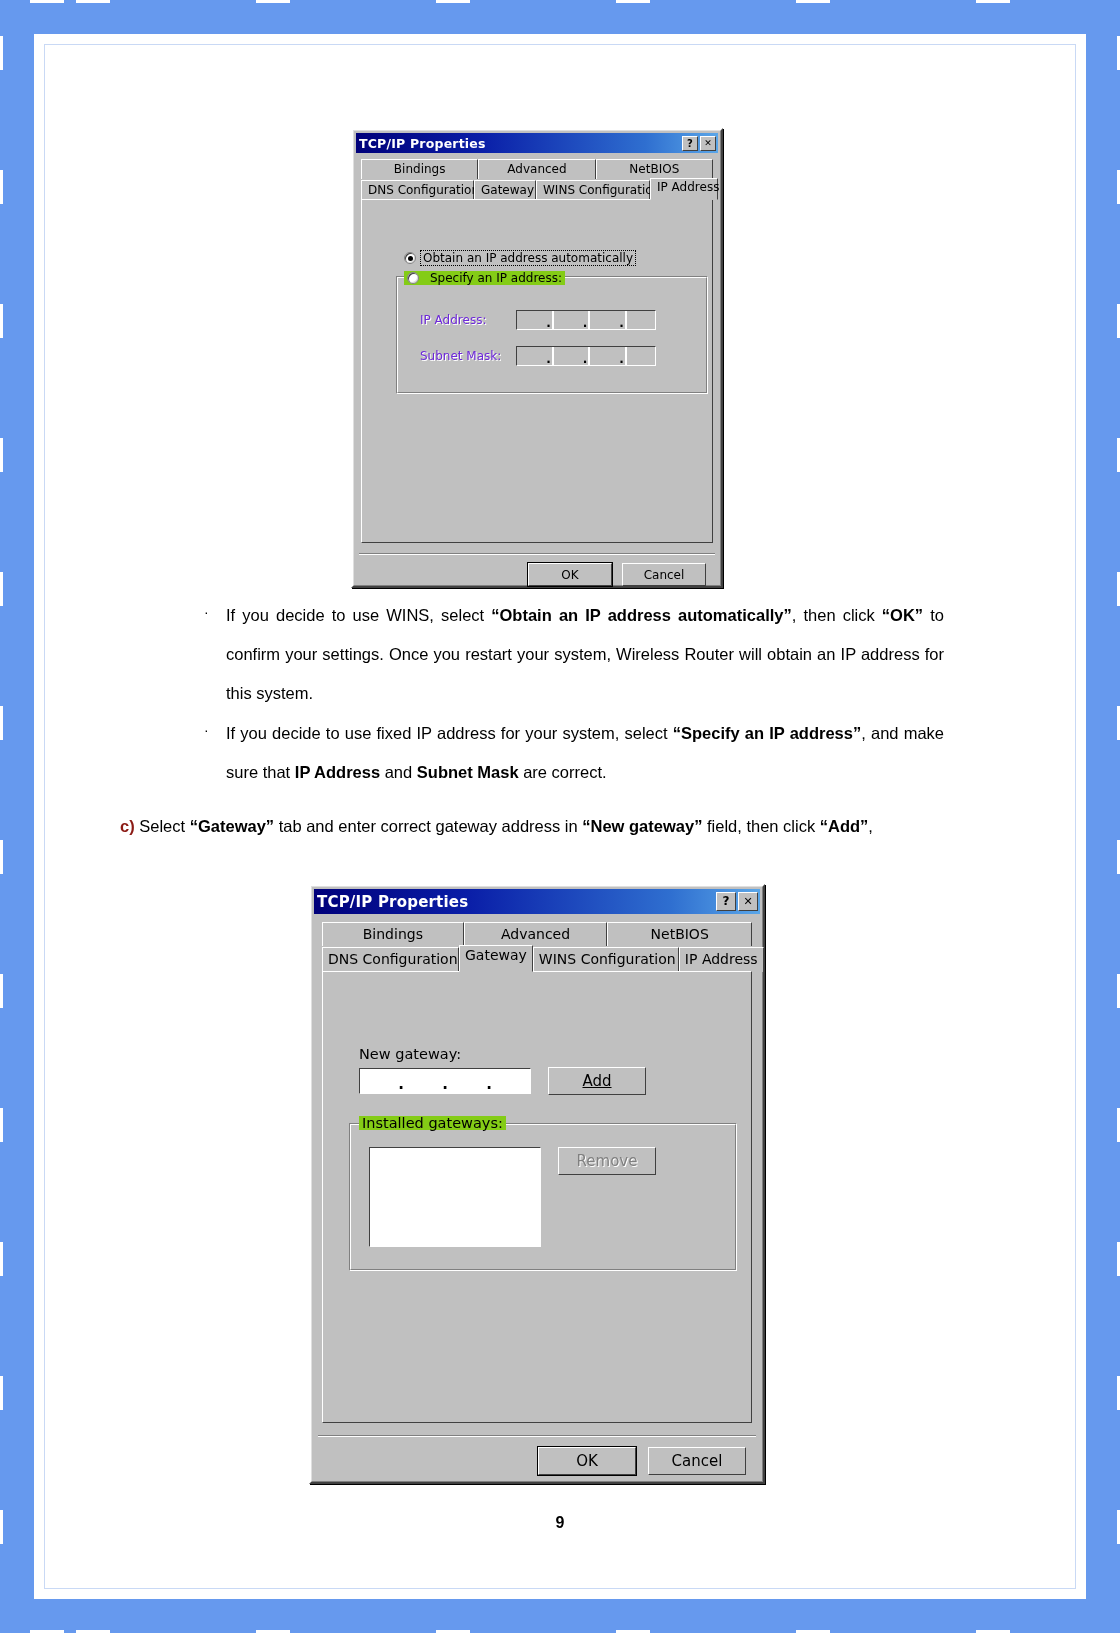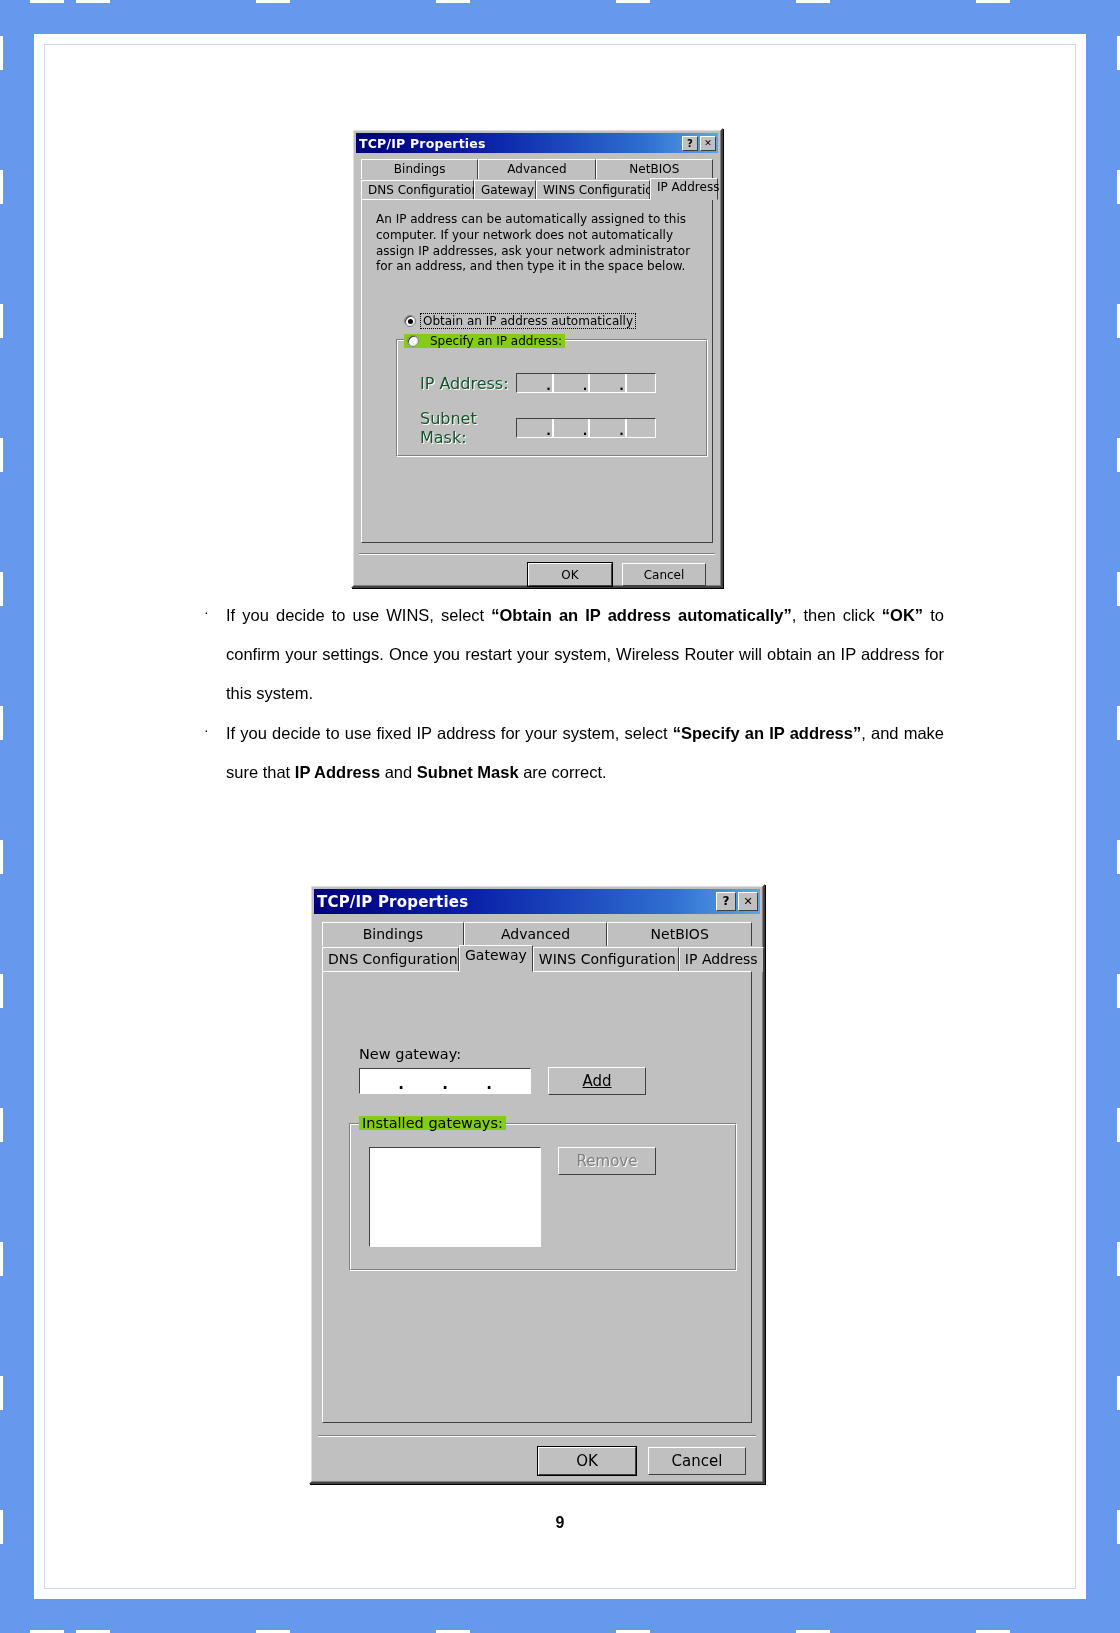--- a/index.html
+++ b/index.html
@@ -154,21 +154,21 @@
   .groupbox > .gb-inner {
     border-top:1px solid #ffffff; border-left:1px solid #ffffff;
     border-right:1px solid #808080; border-bottom:1px solid #808080;
     height:100%; position:relative;
   }
   .gb-legend {
     position:absolute; top:-8px; left:8px;
     background:#84cc16; padding:0 3px; font-size:12px; line-height:14px;
   }
 
-  .field-label { font-size:16px; color:#14532d; text-shadow:1px 1px 0 #ffffff; }
+  .field-label { font-size:12px; color:#6d28d9; text-shadow:1px 1px 0 #ffffff; }
   .field-label.enabled { color:#000; text-shadow:none; }
 
   .ipbox {
     background:#c0c0c0;
     border-top:1px solid #404040; border-left:1px solid #404040;
     border-right:1px solid #ffffff; border-bottom:1px solid #ffffff;
     display:flex; align-items:center;
   }
   .ipbox.white { background:#ffffff; }
   .ipseg { flex:1; height:100%; }
@@ -270,21 +270,20 @@
           <div class="tab" style="width:118px;border-right:1px solid #404040;">NetBIOS</div>
         </div>
         <div class="tabrow" style="margin-top:1px;">
           <div class="tab" style="width:113px;">DNS Configuration</div>
           <div class="tab" style="width:62px;">Gateway</div>
           <div class="tab" style="width:114px;">WINS Configuration</div>
           <div class="tab sel" style="width:68px;padding-top:1px;padding-bottom:4px;margin-top:-2px;background:#c0c0c0;">IP Address</div>
         </div>
 
         <div class="tab-body" style="height:344px; margin-top:-1px; padding:12px 12px 0 14px;">
-          <div class="desc" style="width:330px;">An IP address can be automatically assigned to this computer. If your network does not automatically assign IP addresses, ask your network administrator for an address, and then type it in the space below.</div>
 
           <div style="height:38px;"></div>
 
           <div class="radio-row" style="margin-left:28px;">
             <span class="radio on"></span>
             <span class="radio-label focus">Obtain an IP address automatically</span>
           </div>
 
           <div style="height:8px;"></div>
 
@@ -348,20 +347,23 @@
       </div>
     </div>
     <div class="bullet-row">
       <div class="bullet-dot">·</div>
       <div class="bullet-text">
         <span>If you decide to use fixed IP address for your system, select </span><span class="b">“Specify an IP address”</span><span>, and make sure that </span><span class="b">IP Address</span><span> and </span><span class="b">Subnet Mask</span><span> are correct.</span>
       </div>
     </div>
   </div>
 
+  <div class="para" style="left:76px; top:770px; width:880px;">
+    <span class="redletter">c)</span><span> Select </span><span class="b">“Gateway”</span><span> tab and enter correct gateway address in </span><span class="b">“New gateway”</span><span> field, then click </span><span class="b">“Add”</span><span>,</span>
+  </div>
 
   <div class="win-dialog" style="left:265px; top:840px; width:456px; height:600px;">
     <div class="inner-bevel">
 
       <div class="titlebar" style="height:25px;">
         <span class="title" style="font-size:15px;">TCP/IP Properties</span>
         <span class="tb-btn" style="width:20px;height:19px;line-height:17px;font-size:12px;">?</span>
         <span class="tb-btn" style="width:20px;height:19px;line-height:17px;font-size:11px;">✕</span>
       </div>
 

